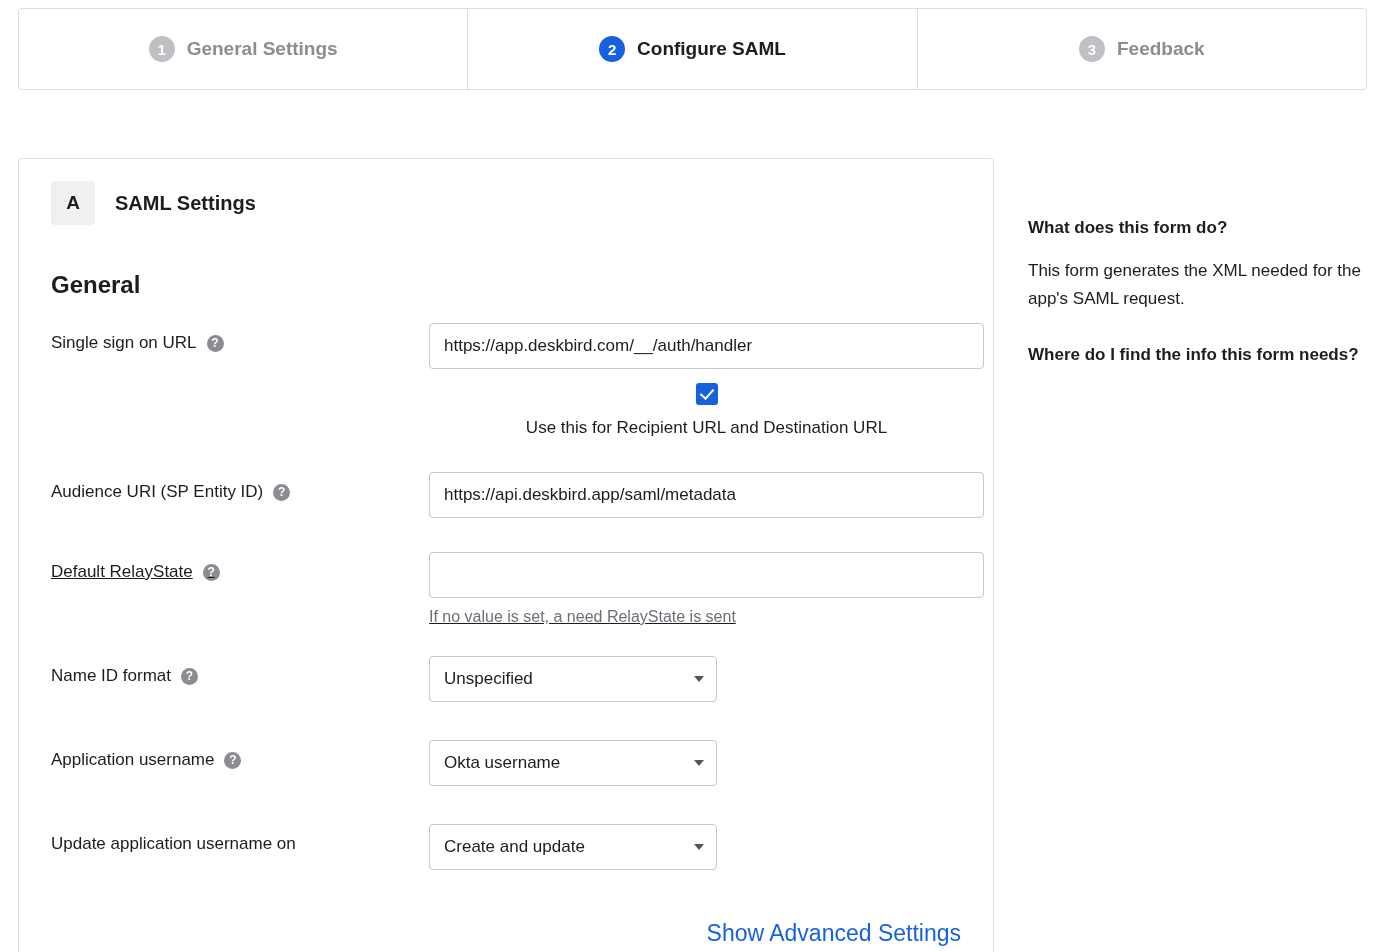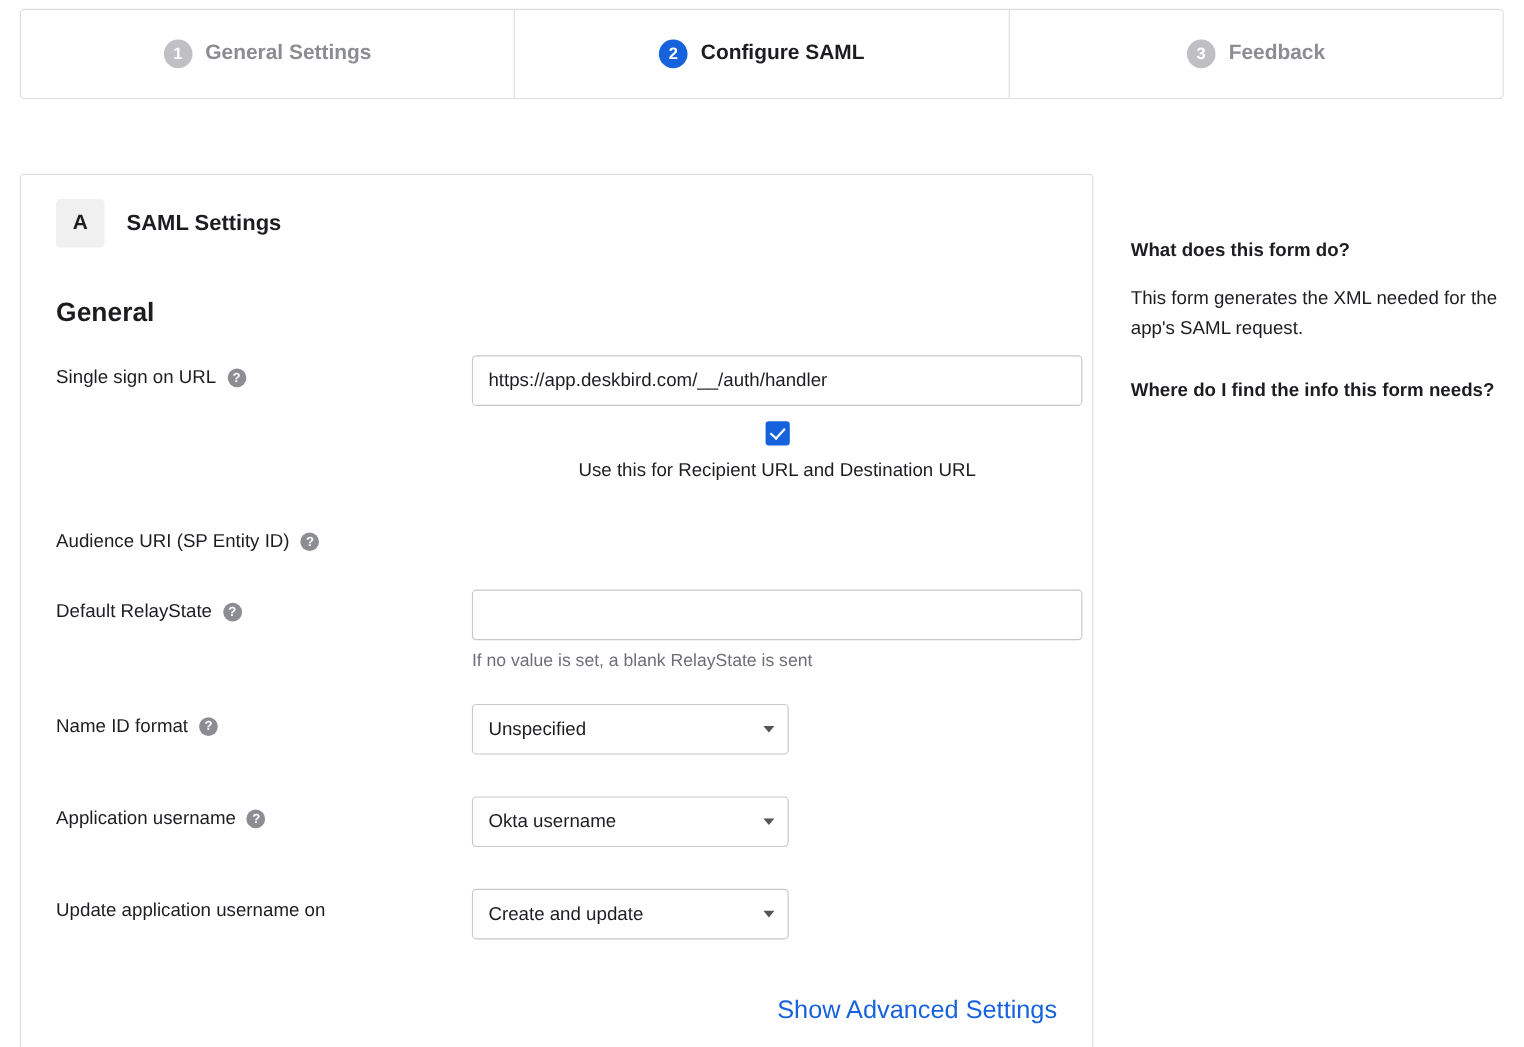--- a/index.html
+++ b/index.html
@@ -270,30 +270,33 @@
             <span class="checkbox-label">Use this for Recipient URL and Destination URL</span>
           </div>
         </div>
       </div>
 
       <div class="row" style="margin-top:34px;">
         <div class="row-label">
           <span>Audience URI (SP Entity ID)</span>
           <span class="help-icon">?</span>
         </div>
-      </div>
-
-      <div class="row" style="margin-top:34px;">
+        <div class="row-field">
+          <input class="text-input" type="text" value="https://api.deskbird.app/saml/metadata" style="">
+        </div>
+      </div>
+
+      <div class="row" style="margin-top:34px;text-decoration:underline;">
         <div class="row-label">
           <span>Default RelayState</span>
           <span class="help-icon">?</span>
         </div>
         <div class="row-field">
           <input class="text-input" type="text" value="" style="">
-          <div class="hint">If no value is set, a blank RelayState is sent</div>
+          <div class="hint">If no value is set, a need RelayState is sent</div>
         </div>
       </div>
 
       <div class="row" style="margin-top:30px;">
         <div class="row-label">
           <span>Name ID format</span>
           <span class="help-icon">?</span>
         </div>
         <div class="row-field">
           <div class="select-input">

